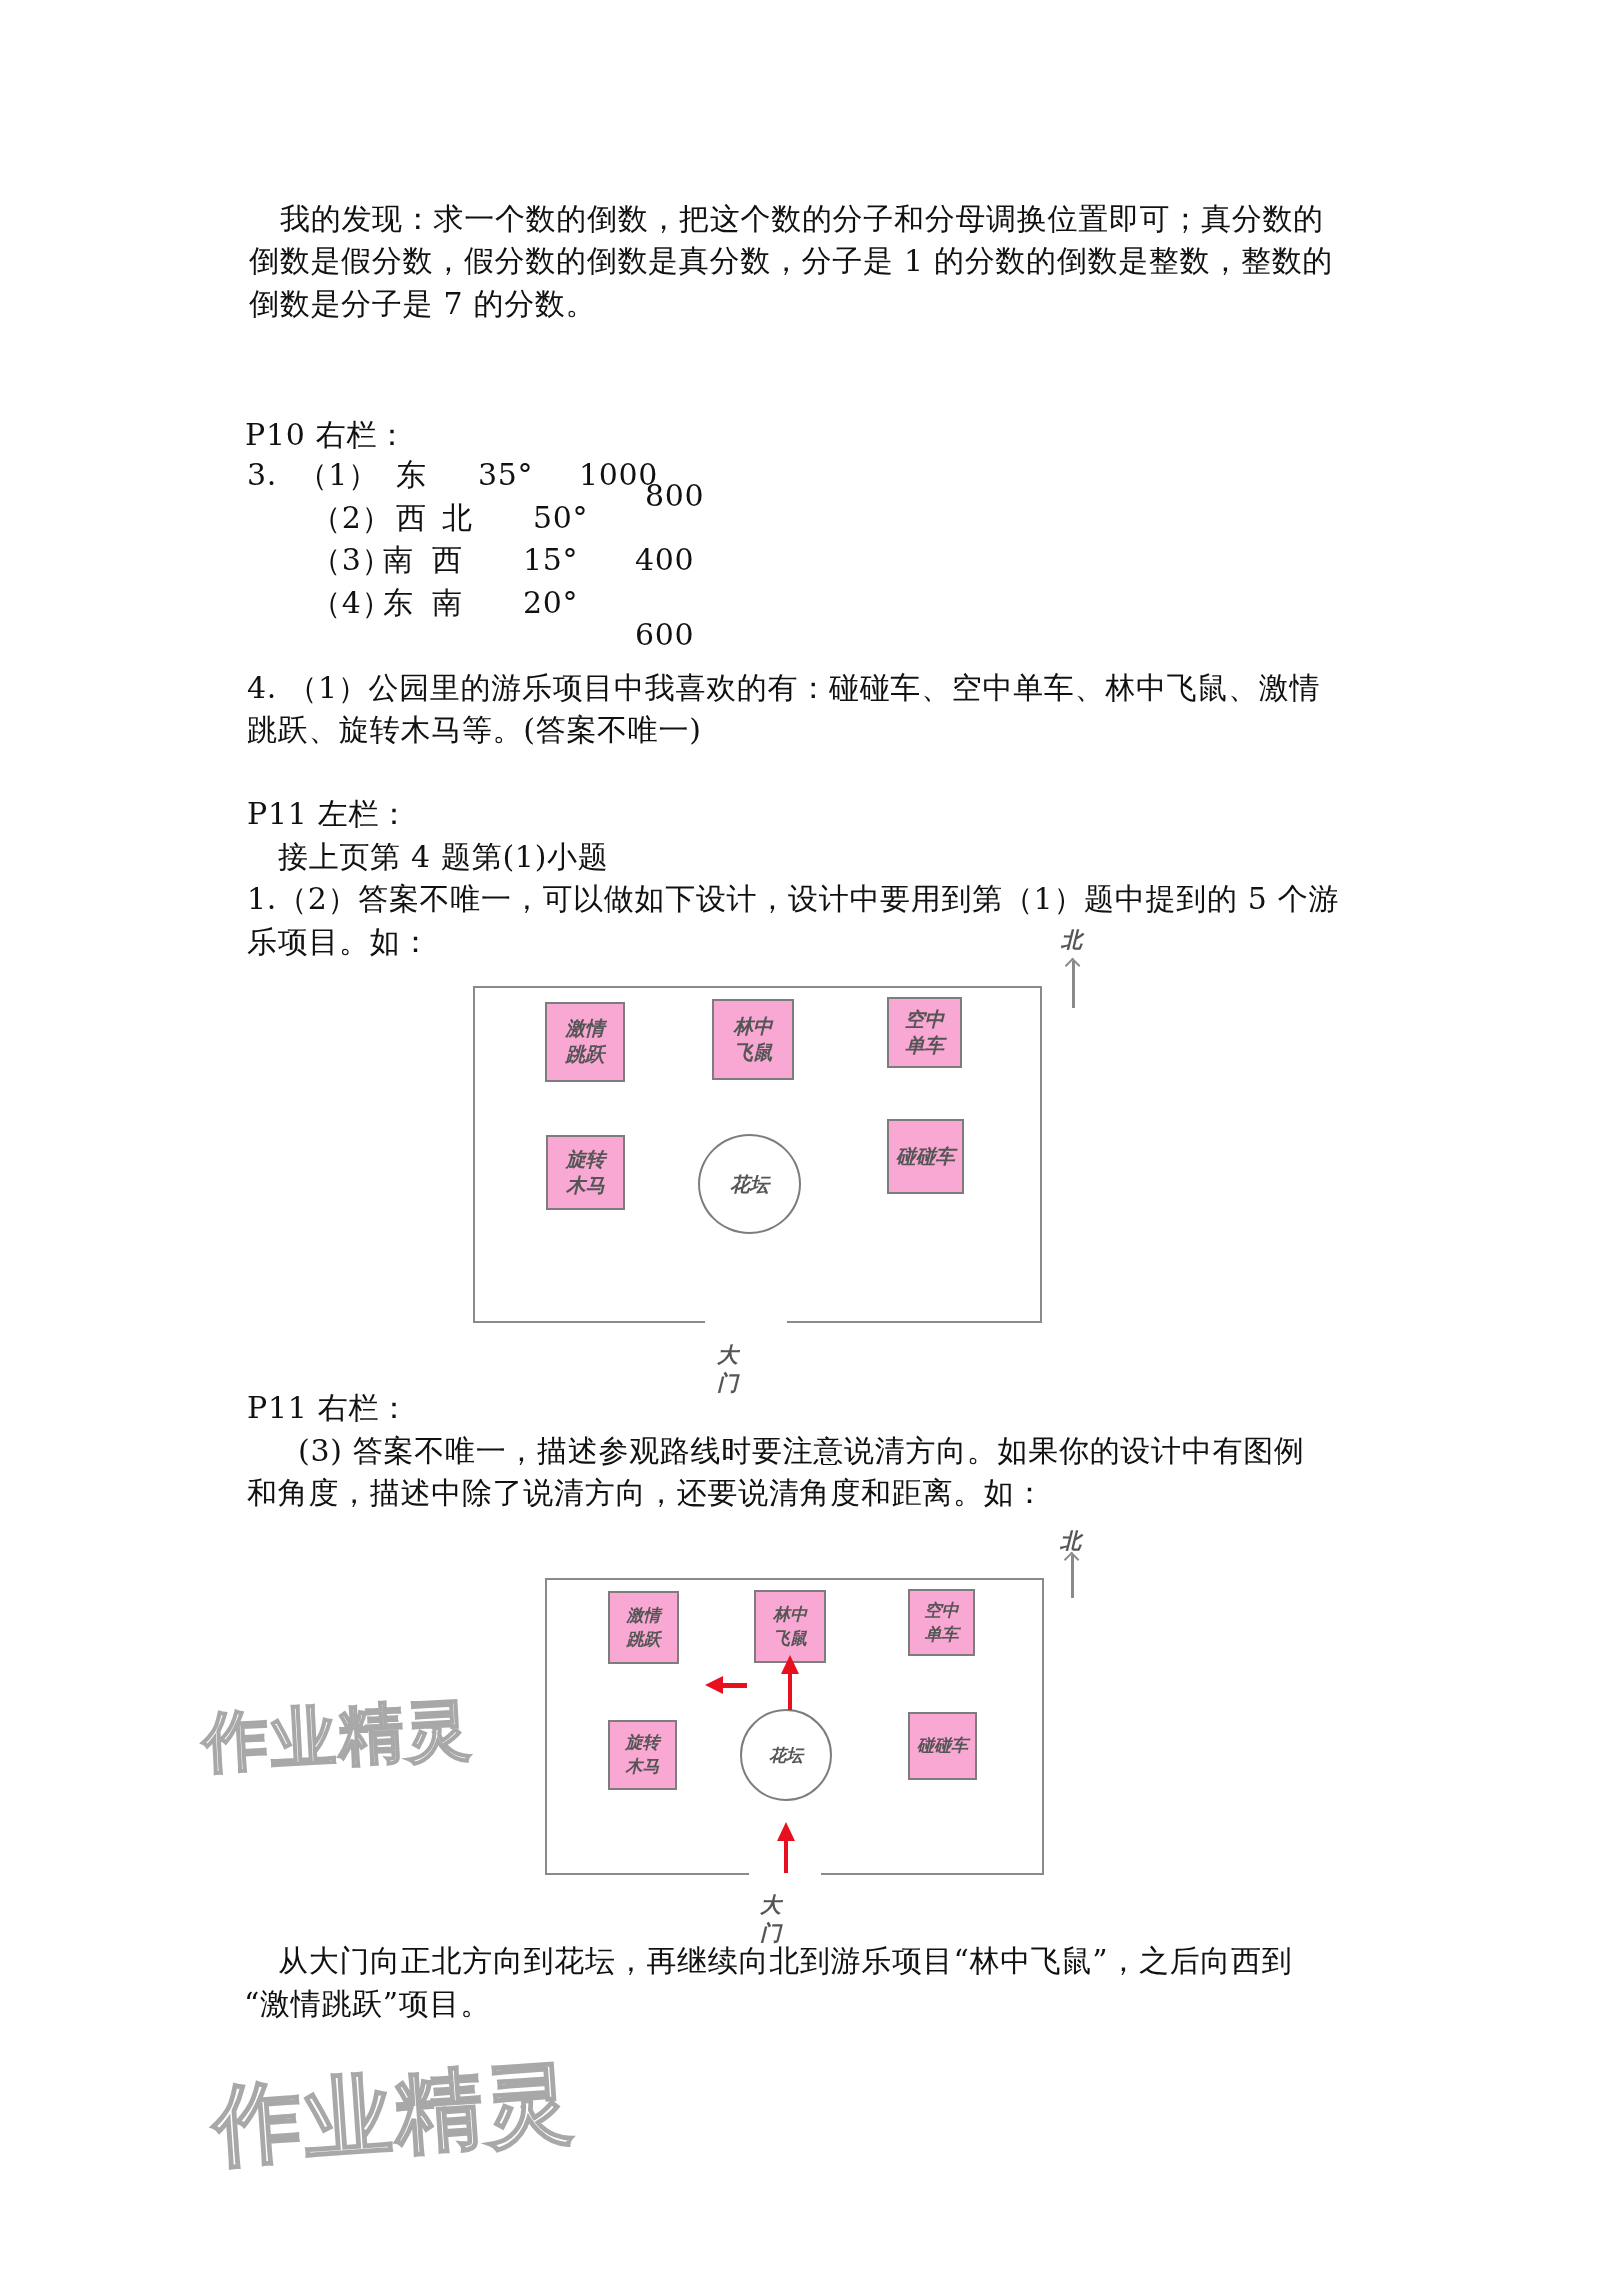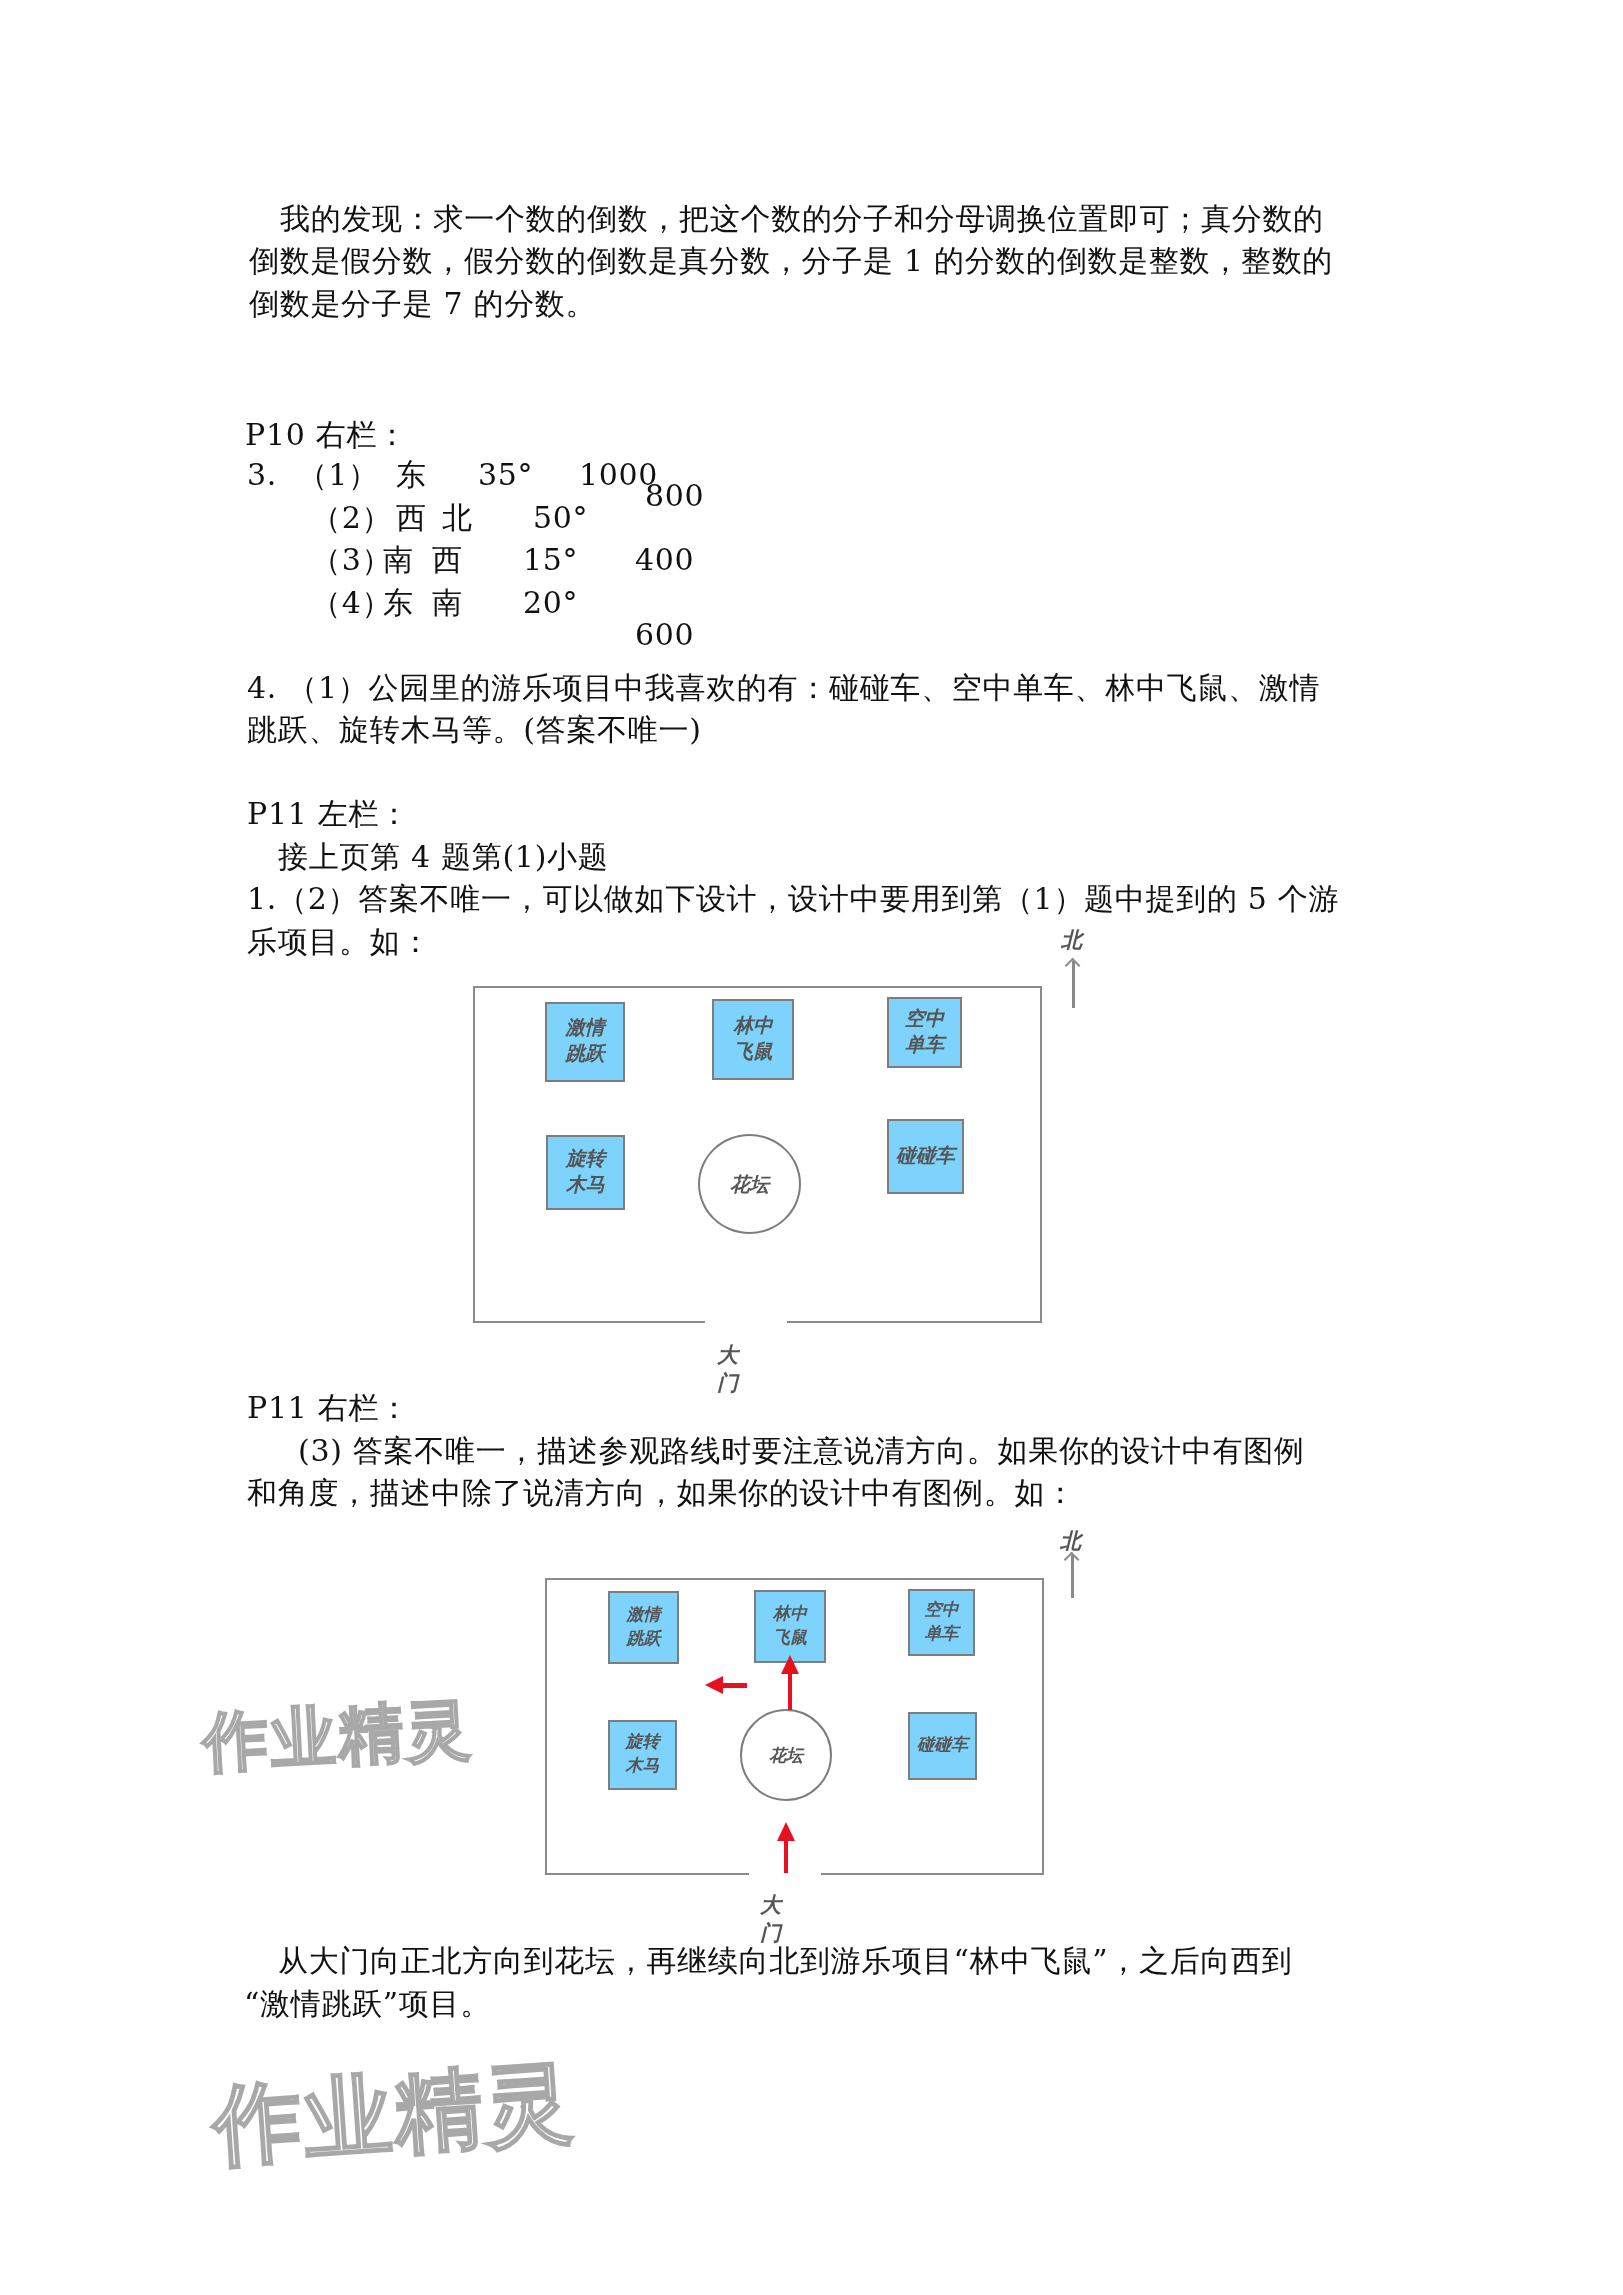--- a/index.html
+++ b/index.html
@@ -2,23 +2,23 @@
 <html style="font-size:10.5px"><head>
 <meta charset="utf-8">
 <style>
   html, body { margin:0; padding:0; background:#ffffff; }
   body { width:1623px; height:2295px; position:relative; overflow:hidden;
          font-family:"DejaVu Serif","Liberation Serif",serif; color:#111; }
   .line { position:absolute; font-size:30px; line-height:37px; white-space:pre; letter-spacing:0.7px; }
   .diagram { position:absolute; }
   .outer { position:absolute; border:2.6px solid #8a8a8a; box-sizing:border-box; }
   .gate-gap { position:absolute; height:6.5px; background:#ffffff; }
-  .box { position:absolute; border:2.6px solid #7d7d7d; box-sizing:border-box; background:#7dd3fc;
+  .box { position:absolute; border:2.6px solid #7d7d7d; box-sizing:border-box; background:#f9a8d4;
          display:flex; align-items:center; justify-content:center; text-align:center;
-         font-family:Liberation Mono, monospace; font-style:italic; font-weight:bold;
+         font-family:Liberation Serif, serif; font-style:italic; font-weight:bold;
          color:#555; font-size:19.6px; line-height:26px; }
   .ellipse { position:absolute; border:2px solid #7d7d7d; border-radius:50%; box-sizing:border-box;
              display:flex; align-items:center; justify-content:center;
              font-family:"DejaVu Sans","Liberation Sans",sans-serif; font-style:italic; font-weight:bold;
              color:#555; font-size:19.6px; }
   .gate-label, .north-label { position:absolute; font-family:"DejaVu Sans","Liberation Sans",sans-serif;
              font-style:italic; color:#555; font-size:21px; font-weight:bold; }
   .north-arrow { position:absolute; width:2.6px; background:#8a8a8a; }
   .north-arrow::before { content:""; position:absolute; top:-1.3px; left:-7.9px; width:9.2px; height:9.2px;
              border-left:2.6px solid #8a8a8a; border-top:2.6px solid #8a8a8a; transform:rotate(45deg);
@@ -92,21 +92,21 @@
   <div class="box" style="left:887px;top:997px;width:75px;height:71px;white-space:pre;">空中
 单车</div>
   <div class="box" style="left:546px;top:1135px;width:79px;height:75px;white-space:pre;">旋转
 木马</div>
   <div class="ellipse" style="left:698px;top:1134px;width:103px;height:100px;">花坛</div>
   <div class="box" style="left:887px;top:1119px;width:77px;height:75px;">碰碰车</div>
 </div>
 
 <div class="line" style="left:247px;top:1389px;">P11 右栏：</div>
 <div class="line" style="left:298px;top:1432px;">(3) 答案不唯一，描述参观路线时要注意说清方向。如果你的设计中有图例</div>
-<div class="line" style="left:247px;top:1474px;">和角度，描述中除了说清方向，如果你的设计中有图例。如：</div>
+<div class="line" style="left:247px;top:1474px;">和角度，描述中除了说清方向，还要说清角度和距离。如：</div>
 
 <div class="watermark" style="left:203px;top:1692px;font-size:65px;transform:rotate(-3deg);">作业精灵</div>
 
 <div class="diagram" style="left:0;top:0;">
   <div class="north-label" style="left:1060px;top:1527px;">北</div>
   <div class="north-arrow" style="left:1071px;top:1555px;height:43px;"></div>
 
   <div class="outer" style="left:545px;top:1578px;width:499px;height:297px;"></div>
   <div class="gate-gap" style="left:749px;top:1870px;width:72px;"></div>
   <div class="gate-label" style="left:760px;top:1891px;">大门</div>

